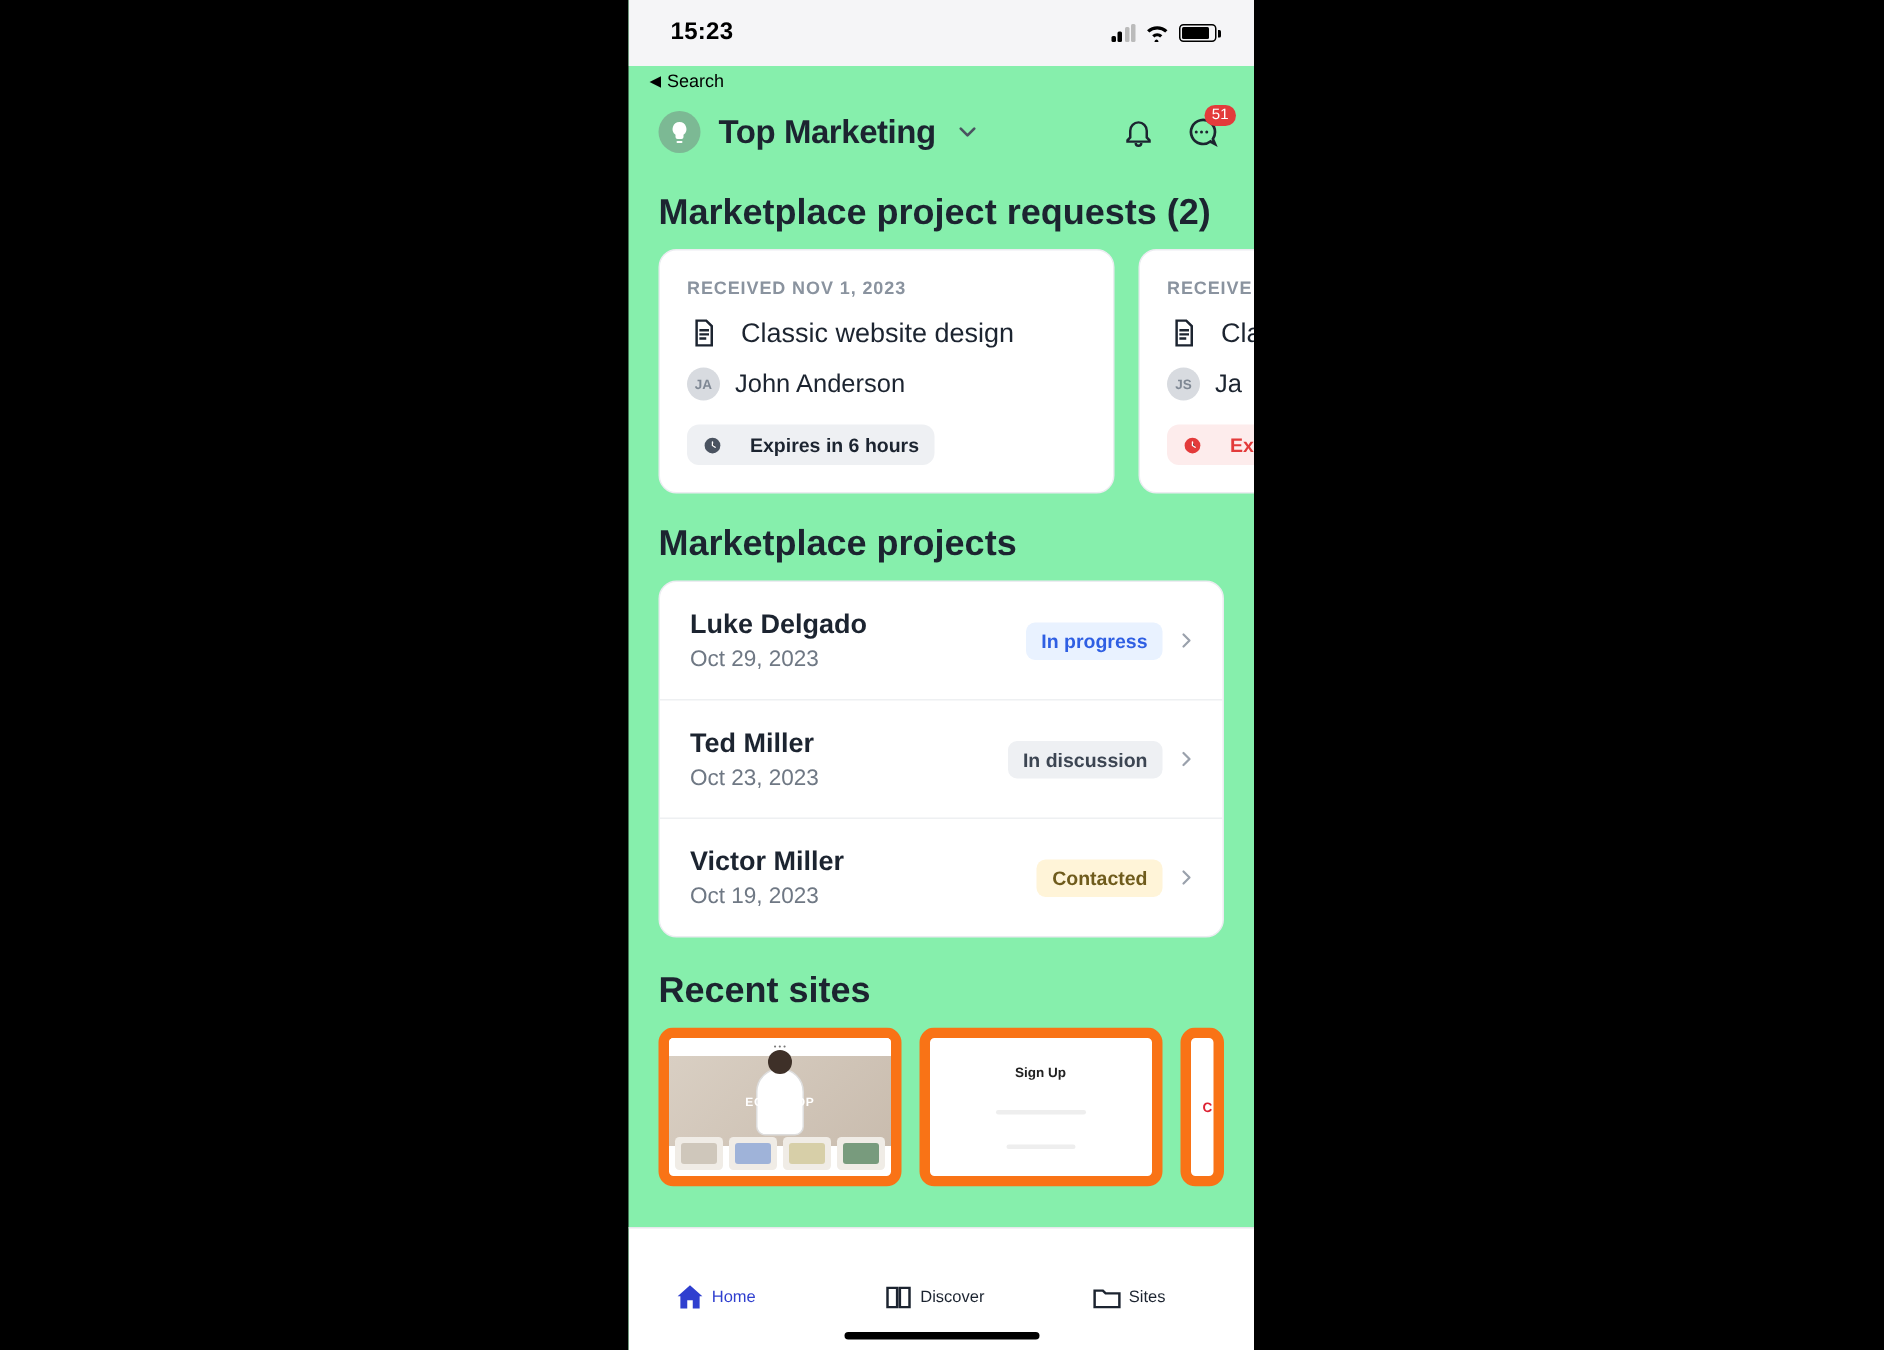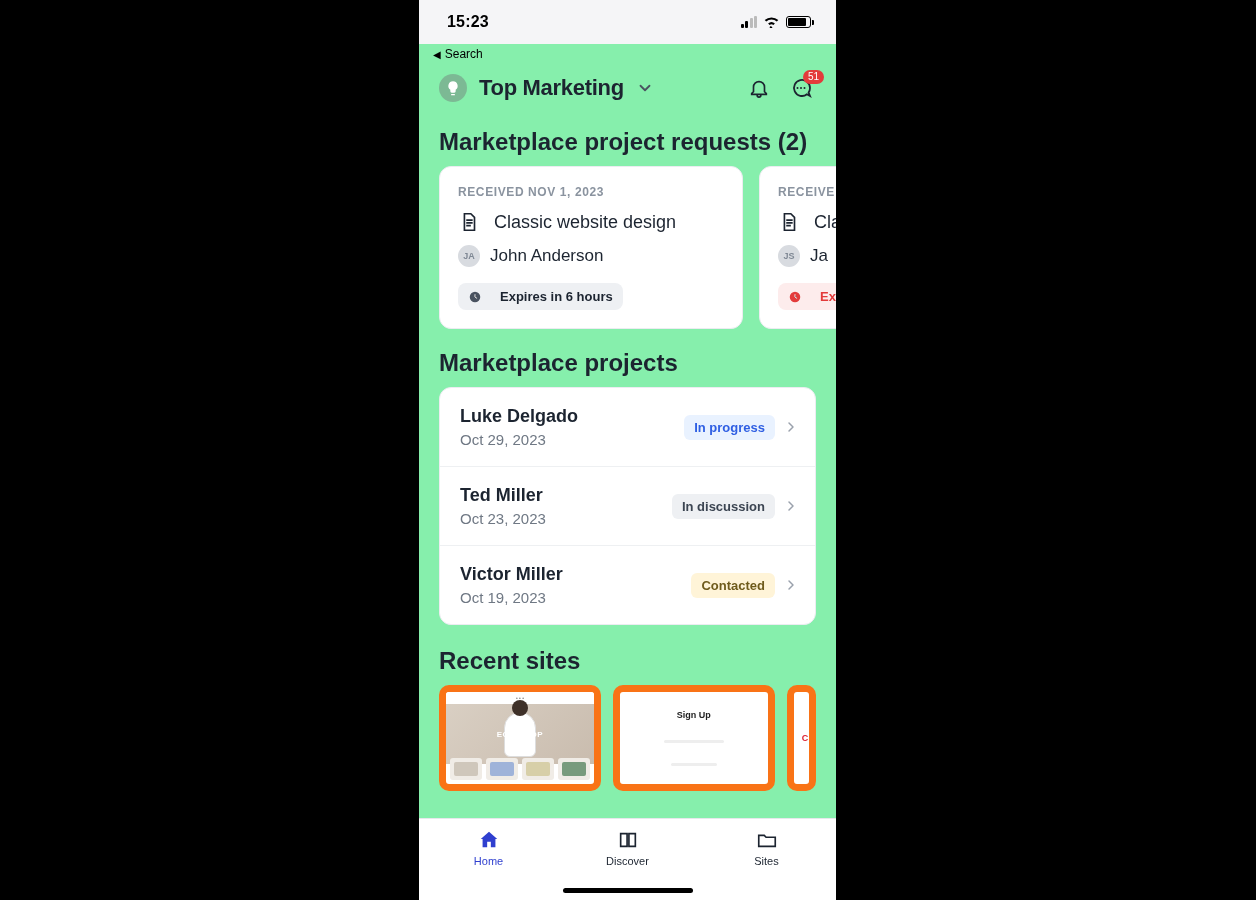--- a/index.html
+++ b/index.html
@@ -120,21 +120,21 @@
   .s2 .su { font-size:9px; font-weight:700; color:#222;}
   .s2 .line { width:60px; height:3px; background:#eee; border-radius:2px;}
   
   .s3 { display:flex; align-items:center; justify-content:flex-start; padding-left:8px;}
   .s3 .c { font-size:9px; font-weight:700; color:#d23; }
   
   .tabbar {
     position:absolute; left:0; right:0; bottom:0; height:82px; background:#fff;
     border-top:1px solid #e7e8ec; display:flex; justify-content:space-around; padding-top:10px;
   }
-  .tab { display:flex; flex-direction:column; align-items:center; gap:4px; width:80px;}
+  .tab { display:flex; flex-direction:row; align-items:center; gap:4px; width:80px;}
   .tab .ico { height:22px; display:flex; align-items:center; justify-content:center; color:#1c2430;}
   .tab.active .ico, .tab.active .lbl { color:#2f3fcf; }
   .tab .lbl { font-size:11px; font-weight:500; color:#1c2430;}
   .home-indicator {
     position:absolute; left:50%; bottom:7px; transform:translateX(-50%);
     width:130px; height:5px; background:#000; border-radius:3px;
   }
   
   .content { position:absolute; top:0; left:0; right:0; bottom:0; }
 </style>

